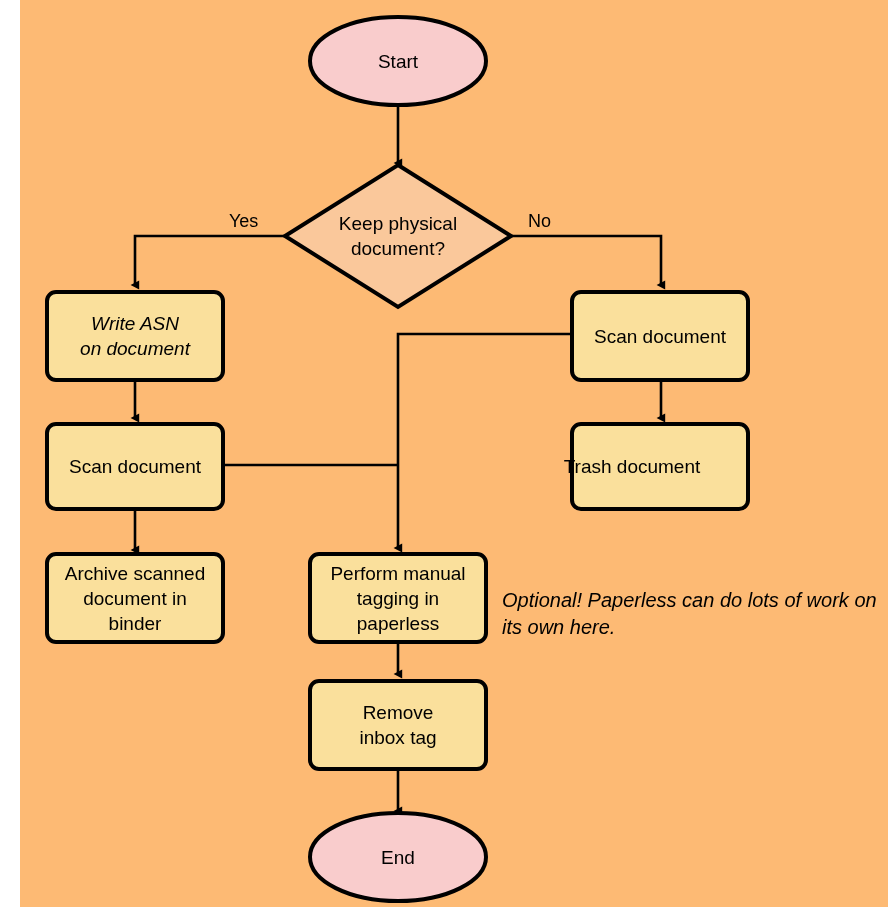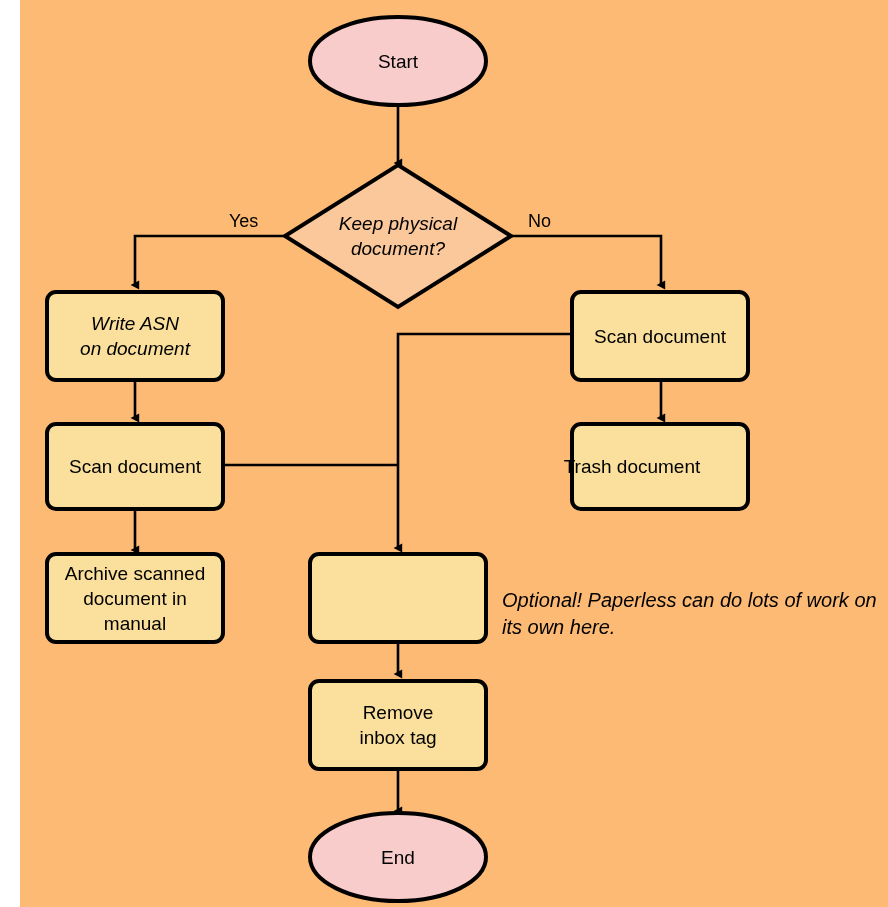--- a/index.html
+++ b/index.html
@@ -73,36 +73,39 @@
 
     <rect x="290" y="554" width="176" height="88" rx="9" ry="9" fill="#fae09c" stroke="#000000" stroke-width="4"></rect>
 
     <rect x="290" y="681" width="176" height="88" rx="9" ry="9" fill="#fae09c" stroke="#000000" stroke-width="4"></rect>
 
     <ellipse cx="378" cy="857" rx="88" ry="44" fill="#f9cccc" stroke="#000000" stroke-width="4"></ellipse>
   </svg>
 
   <div class="node-label" style="left:290px;top:17px;width:176px;height:88px;">Start</div>
 
-  <div class="node-label" style="left:290px;top:192px;width:176px;height:88px;font-style:italic;">Keep physical
+  <div class="node-label" style="left:290px;top:192px;width:176px;height:88px;">Keep physical
 document?</div>
 
   <div class="node-label" style="left:27px;top:292px;width:176px;height:88px;font-style:italic;">Write ASN
 on document</div>
 
   <div class="node-label" style="left:27px;top:424px;width:176px;height:85px;">Scan document</div>
 
   <div class="node-label" style="left:27px;top:554px;width:176px;height:88px;">Archive scanned
 document in
-manual</div>
+binder</div>
 
   <div class="node-label" style="left:552px;top:292px;width:176px;height:88px;">Scan document</div>
 
   <div class="node-label" style="left:524px;top:424px;width:176px;height:85px;">Trash document</div>
 
+  <div class="node-label" style="left:290px;top:554px;width:176px;height:88px;">Perform manual
+tagging in
+paperless</div>
 
   <div class="node-label" style="left:290px;top:813px;width:176px;height:88px;">End</div>
 
   <div class="node-label" style="left:290px;top:681px;width:176px;height:88px;">Remove
 inbox tag</div>
 
   <div class="edge-label" style="left:209px;top:211px;">Yes</div>
 
   <div class="edge-label" style="left:508px;top:211px;">No</div>
 

